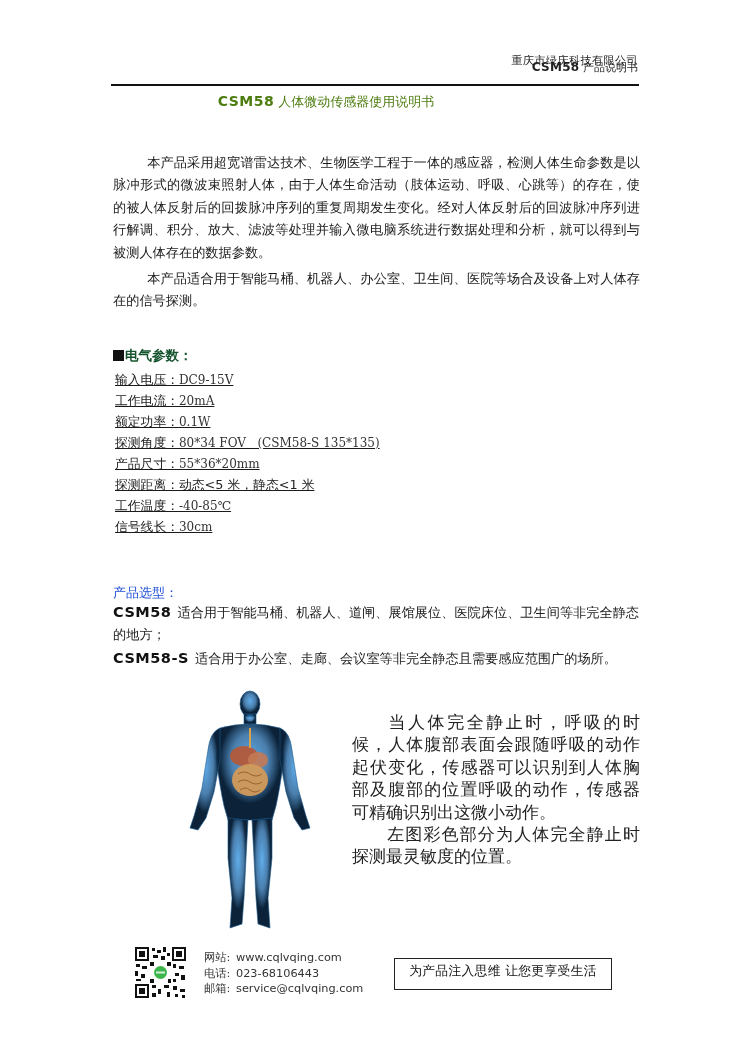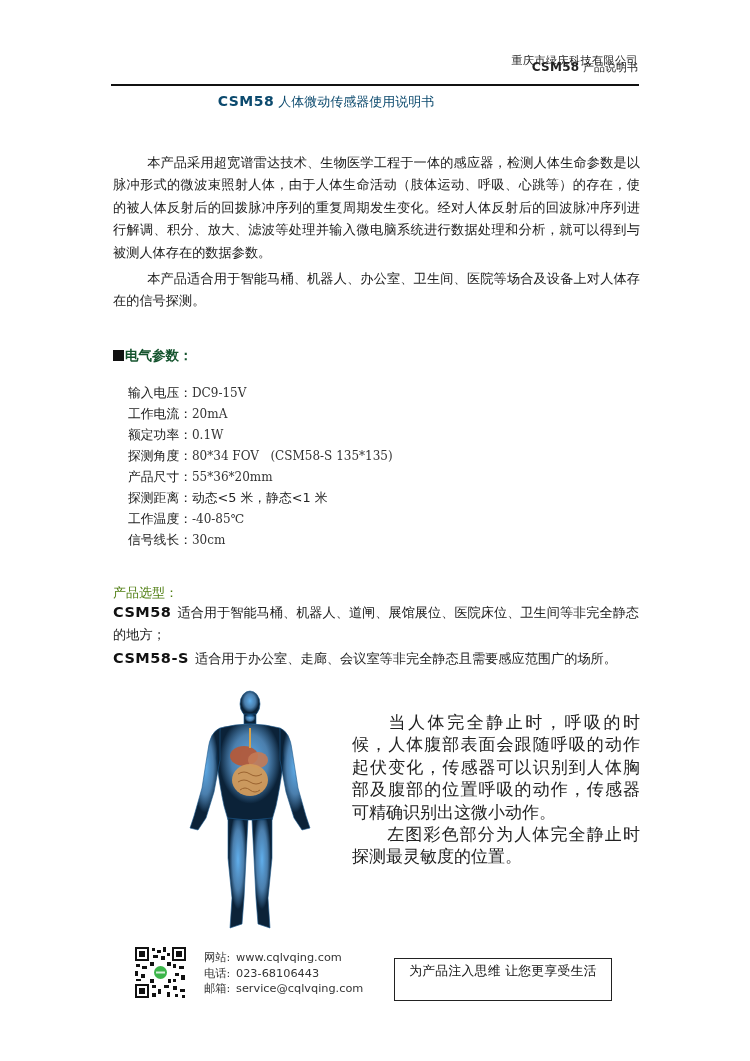--- a/index.html
+++ b/index.html
@@ -9,52 +9,52 @@
     color: #1a1a1a;
   }
   .abs { position: absolute; }
 
   
   .hdr-company { right: 112px; top: 53px; font-size: 11px; color: #222; text-align: right; letter-spacing: 0.5px; font-family: Liberation Mono, monospace; }
   .hdr-doc { right: 112px; top: 60px; font-size: 11px; color: #222; text-align: right; }
   .hdr-doc .model { font-weight: bold; font-size: 12px; letter-spacing: 0.3px; }
   .hdr-rule { left: 111px; top: 84px; width: 528px; height: 2px; background: #111; }
 
-  .doc-title { left: 0; width: 652px; top: 93px; text-align: center; font-size: 13px; color: #0c4a6e; }
+  .doc-title { left: 0; width: 652px; top: 93px; text-align: center; font-size: 13px; color: #4d7c0f; }
   .doc-title .model { font-weight: bold; font-size: 14px; letter-spacing: 0.5px; }
 
   
   .para { left: 113px; width: 527px; font-size: 13.2px; line-height: 22.4px; color: #1a1a1a; text-align: justify; text-justify: inter-ideograph; }
   .para .indent { display: inline-block; width: 34px; }
   .p1 { top: 152px; }
   .p2 { top: 268px; }
 
   
   .sec-head { left: 113px; top: 347px; font-size: 13.5px; font-weight: bold; color: #14532d; }
   .sec-head .sq { display: inline-block; width: 11px; height: 11px; background: #111; margin-right: 1px; vertical-align: -1px; }
-  .spec-list { left: 113px; top: 367px; margin: 15px; padding: 0; list-style: none; }
+  .spec-list { left: 113px; top: 367px; margin: 2px; padding: 0; list-style: none; text-decoration: underline; }
   .spec-list li { height: 21px; line-height: 21px; font-size: 12.8px; white-space: nowrap; color: #222; }
   .spec-list .val { font-family: "DejaVu Serif", "Liberation Serif", serif; font-size: 12px; color: #333; }
 
   
-  .sel-head { left: 113px; top: 584px; font-size: 13px; color: #4d7c0f; }
+  .sel-head { left: 113px; top: 584px; font-size: 13px; color: #1d4ed8; }
   .sel-block { left: 113px; top: 601px; width: 527px; font-size: 13.2px; line-height: 22.4px; color: #222; }
   .sel-block .model { font-weight: bold; font-size: 14.5px; letter-spacing: 0.5px; color: #111; margin-right: 6px; }
 
   
   .figure { left: 180px; top: 688px; width: 140px; height: 248px; }
 
   .side-text { left: 352px; width: 288px; top: 711px; font-size: 17px; line-height: 22.4px; color: #222; text-align: justify; text-justify: inter-ideograph; }
   .side-text .indent { display: inline-block; width: 34px; }
 
   
   .qr { left: 133px; top: 945px; width: 55px; height: 55px; }
   .contact { left: 204px; top: 950px; font-size: 11.3px; color: #333; line-height: 15.5px; }
   .contact .lbl { display: inline-block; width: 32px; }
-  .slogan { left: 394px; top: 958px; width: 218px; height: 43px; border: 1.5px solid #222; box-sizing: border-box; text-align: center; line-height: 24px; font-size: 12.8px; color: #111; letter-spacing: 0.3px; }
+  .slogan { left: 394px; top: 958px; width: 218px; height: 32px; border: 1.5px solid #222; box-sizing: border-box; text-align: center; line-height: 24px; font-size: 12.8px; color: #111; letter-spacing: 0.3px; }
 </style>
 </head>
 <body>
 
 <div class="abs hdr-company">重庆市绿庆科技有限公司</div>
 <div class="abs hdr-doc">
   <span class="model">CSM58</span>
   <span>产品说明书</span>
 </div>
 <div class="abs hdr-rule"></div>

